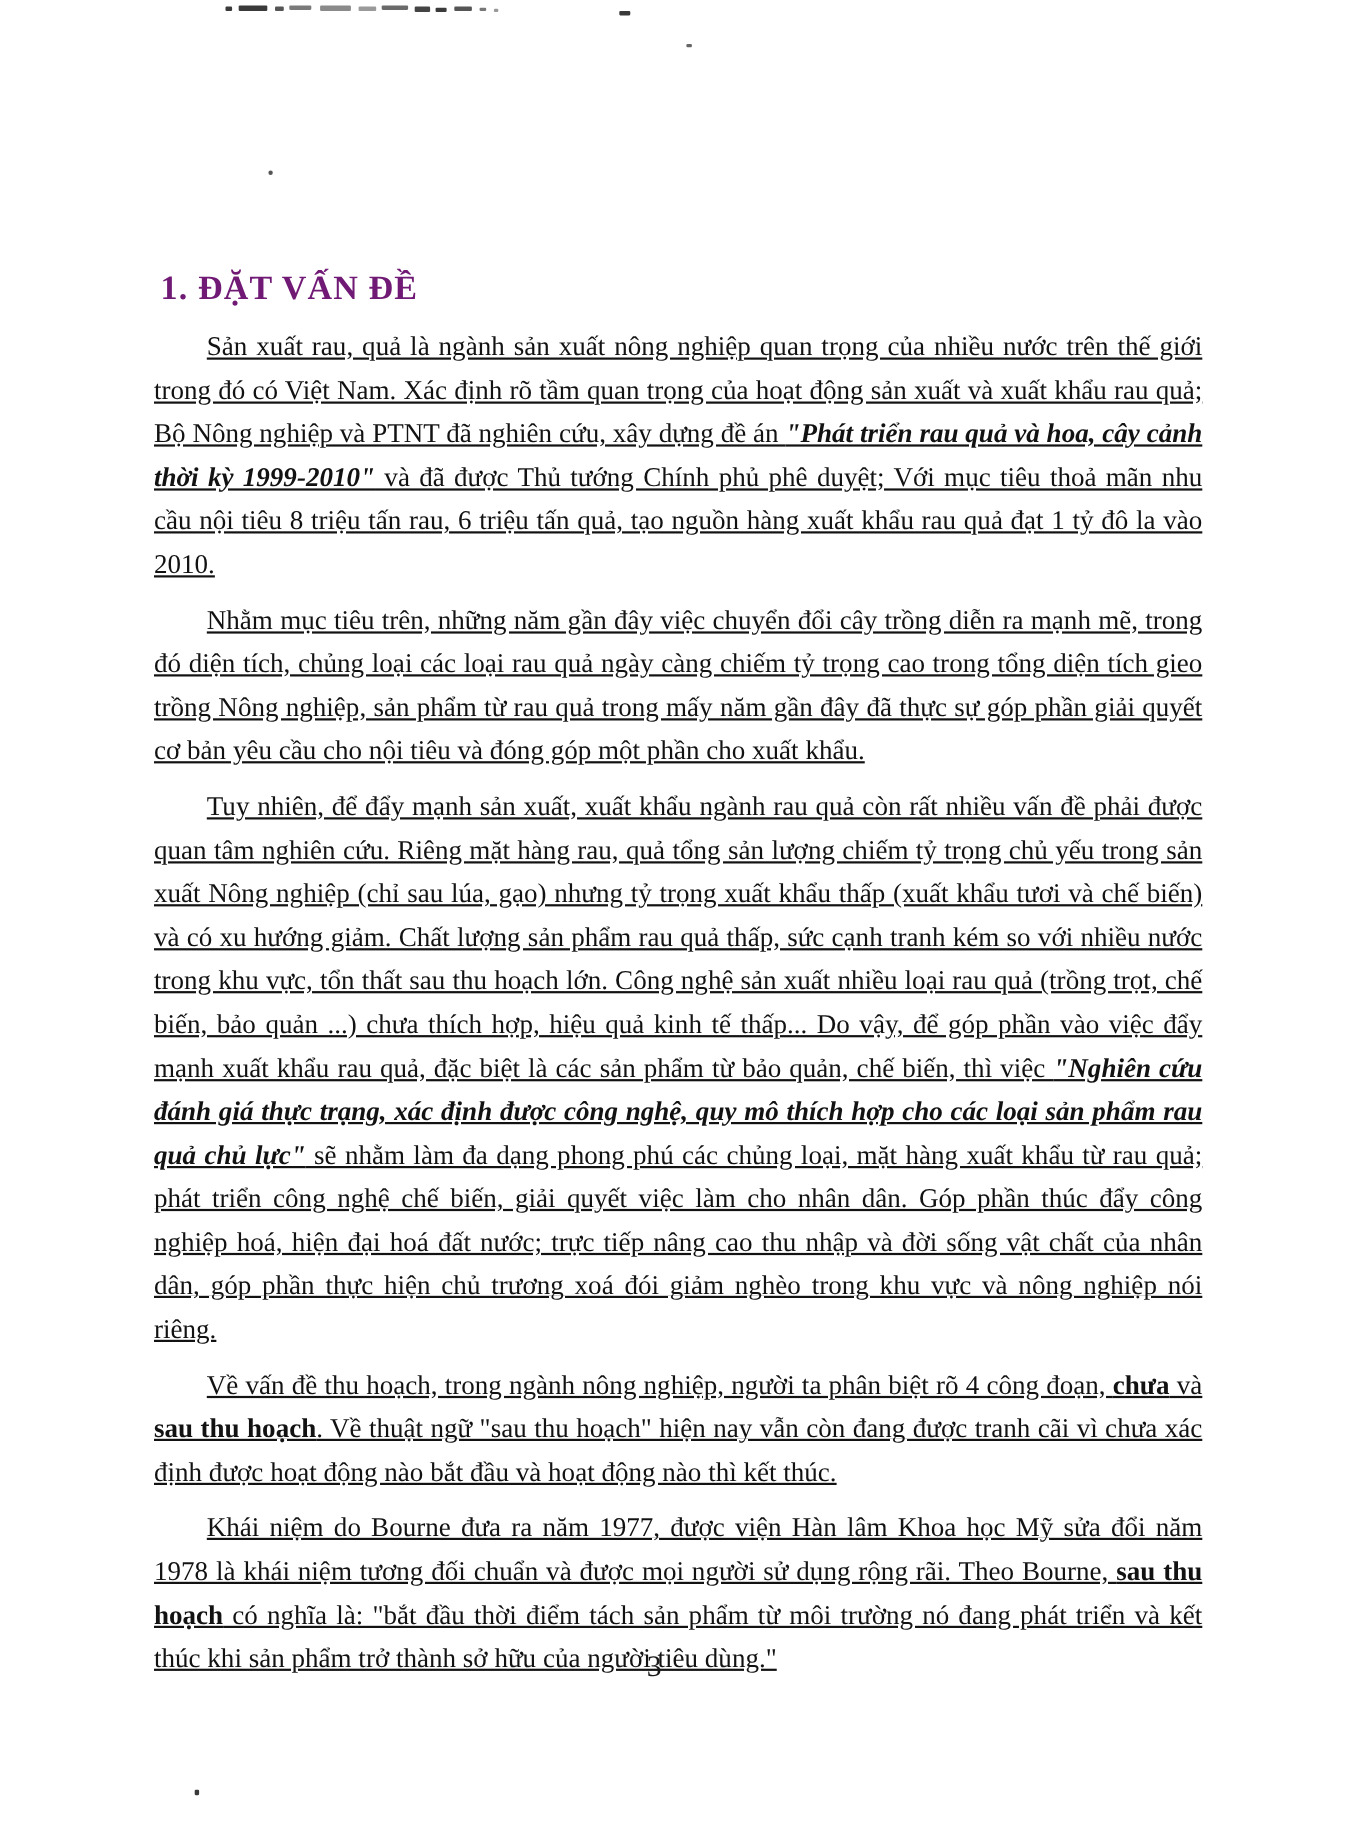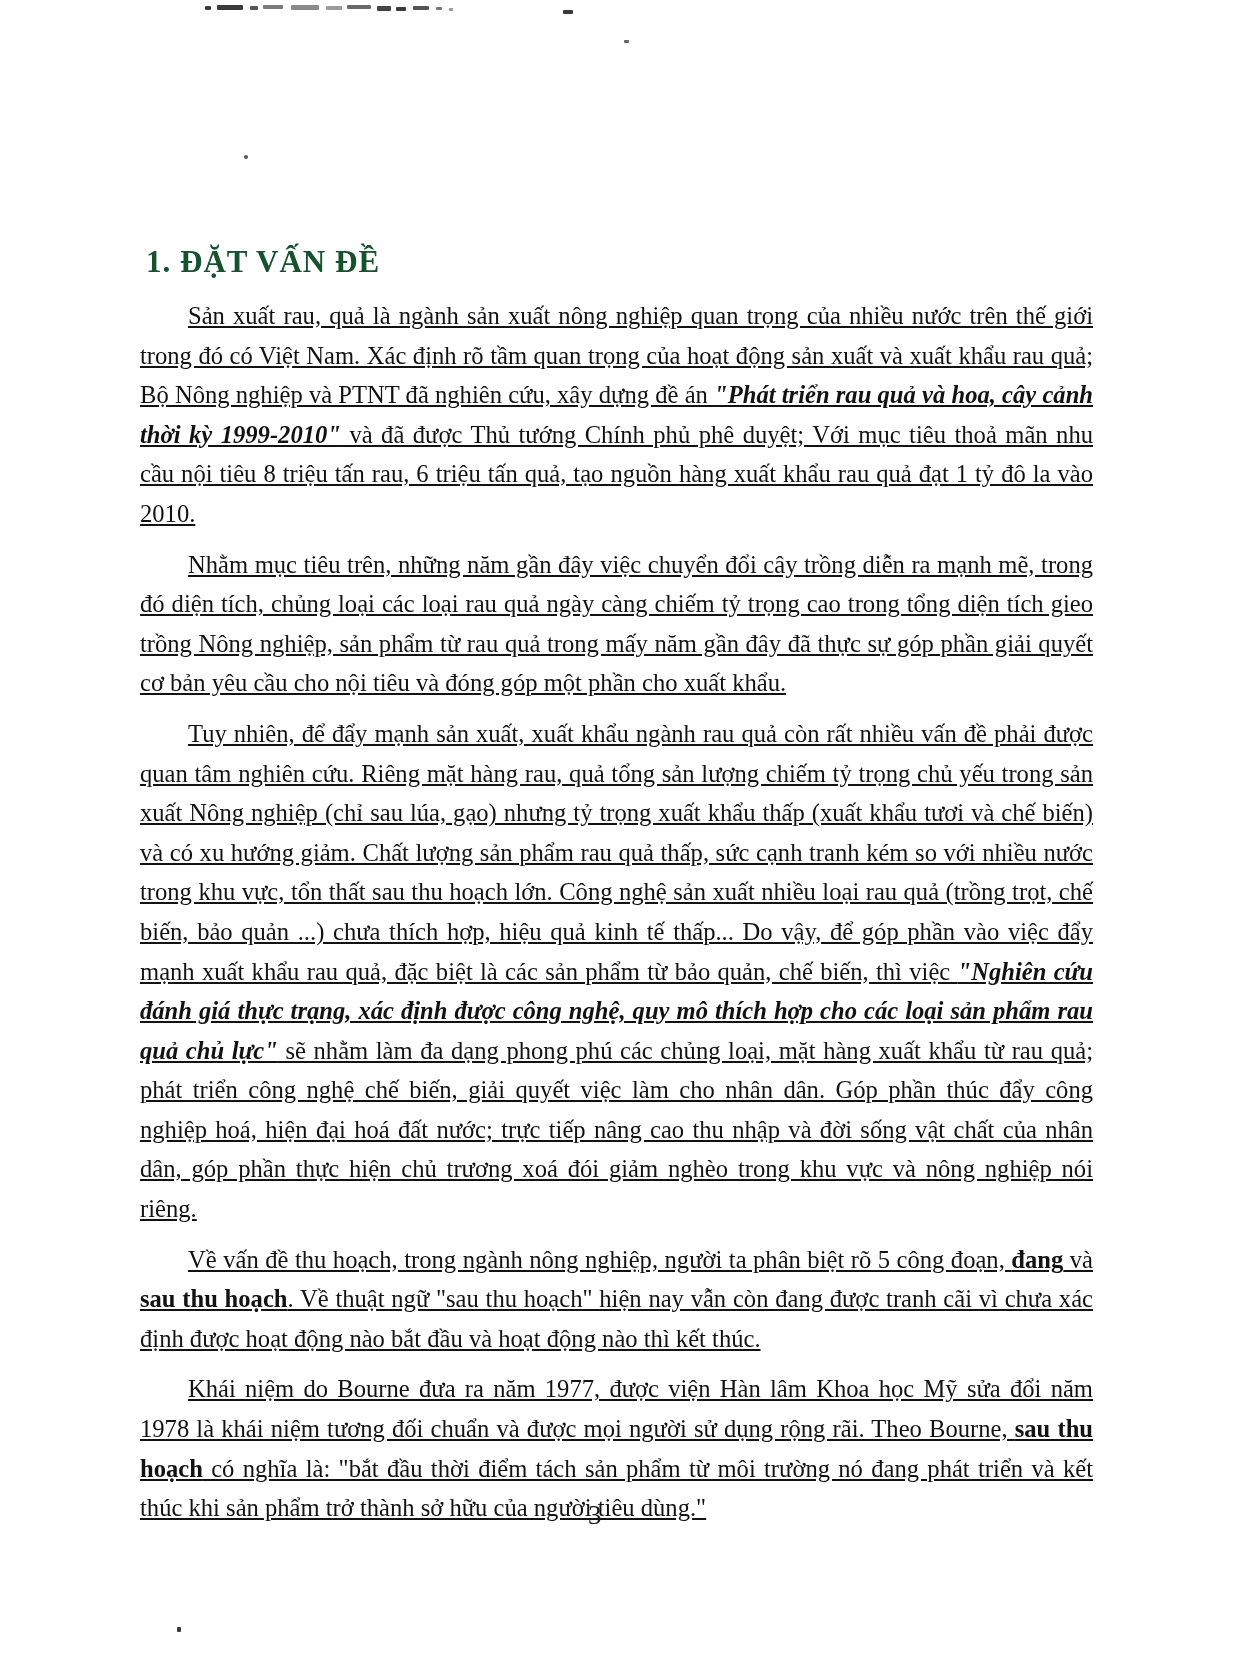--- a/index.html
+++ b/index.html
@@ -23,21 +23,21 @@
     position: absolute;
     left: 140px;
     top: 244px;
     width: 953px;
   }
   .doc-heading {
     font-size: 31px;
     font-weight: bold;
     letter-spacing: 1px;
     margin: 0 0 16px 6px;
-    color: #14532d;
+    color: #701a75;
     white-space: nowrap;
   }
   .para {
     font-size: 24.6px;
     line-height: 39.6px;
     text-align: justify;
     text-indent: 48px;
     margin: 0 0 11px 0;
     text-decoration: underline;
   }
@@ -95,19 +95,19 @@
   <div class="artifact a14"></div>
   <div class="artifact a15"></div>
   <div class="artifact a16"></div>
 
   <div class="text-block">
     <h1 class="doc-heading">1. ĐẶT VẤN ĐỀ</h1>
     <div>
         <p class="para"><span>Sản xuất  rau, quả là ngành sản xuất nông nghiệp quan trọng của nhiều nước trên thế giới trong đó có Việt Nam. Xác định rõ tầm quan trọng của hoạt động sản xuất và xuất khẩu rau quả; Bộ Nông nghiệp và PTNT đã nghiên cứu, xây dựng đề án </span><span class="bold-italic">"Phát triển rau quả và hoa, cây cảnh thời kỳ 1999-2010"</span><span> và đã được Thủ tướng Chính phủ phê duyệt; Với mục tiêu thoả mãn nhu cầu nội tiêu 8 triệu tấn rau, 6 triệu tấn quả, tạo nguồn hàng xuất khẩu rau quả đạt 1 tỷ đô la vào 2010.</span></p>
         <p class="para"><span>Nhằm mục tiêu trên, những năm gần đây việc chuyển đổi cây trồng diễn ra mạnh mẽ, trong đó diện tích, chủng loại các loại rau quả ngày càng chiếm tỷ trọng cao trong tổng diện tích gieo trồng Nông nghiệp, sản phẩm từ rau quả trong mấy năm gần đây đã thực sự góp phần giải quyết cơ bản yêu cầu cho nội tiêu và đóng góp một phần cho xuất khẩu.</span></p>
         <p class="para"><span>Tuy nhiên, để đẩy mạnh sản xuất, xuất khẩu ngành rau quả còn rất nhiều vấn đề phải được quan tâm nghiên cứu. Riêng mặt hàng rau, quả tổng sản lượng chiếm tỷ trọng chủ yếu trong sản xuất Nông nghiệp (chỉ sau lúa, gạo) nhưng tỷ trọng xuất khẩu thấp (xuất khẩu tươi và chế biến) và có xu hướng giảm. Chất lượng sản phẩm rau quả thấp,  sức cạnh tranh kém so với nhiều nước trong khu vực, tổn thất sau thu hoạch lớn. Công nghệ sản xuất nhiều loại rau quả (trồng trọt, chế biến, bảo quản ...) chưa thích hợp, hiệu quả kinh tế thấp... Do vậy, để góp phần vào việc đẩy mạnh xuất khẩu rau quả, đặc biệt là các sản phẩm từ bảo quản, chế biến, thì việc </span><span class="bold-italic">"Nghiên cứu đánh giá thực trạng, xác định được công nghệ, quy mô thích hợp cho các loại sản phẩm rau quả chủ lực"</span><span> sẽ nhằm làm đa dạng phong phú các chủng loại, mặt hàng xuất khẩu từ rau quả; phát triển công nghệ chế biến, giải quyết việc làm cho nhân dân. Góp phần thúc đẩy công nghiệp hoá, hiện đại hoá đất nước; trực tiếp nâng cao thu nhập và đời sống vật chất của nhân dân, góp phần thực hiện chủ trương xoá đói giảm nghèo trong khu vực và nông nghiệp nói riêng.</span></p>
-        <p class="para"><span>Về vấn đề thu hoạch, trong ngành  nông nghiệp, người ta phân biệt rõ 5 công đoạn, </span><span class="bold">đang</span><span> và </span><span class="bold">sau thu hoạch</span><span>. Về thuật ngữ "sau thu hoạch" hiện nay vẫn còn đang được tranh cãi vì chưa xác định được hoạt động  nào bắt đầu và hoạt động nào thì kết thúc.</span></p>
+        <p class="para"><span>Về vấn đề thu hoạch, trong ngành  nông nghiệp, người ta phân biệt rõ 4 công đoạn, </span><span class="bold">chưa</span><span> và </span><span class="bold">sau thu hoạch</span><span>. Về thuật ngữ "sau thu hoạch" hiện nay vẫn còn đang được tranh cãi vì chưa xác định được hoạt động  nào bắt đầu và hoạt động nào thì kết thúc.</span></p>
         <p class="para"><span>Khái niệm do Bourne đưa ra năm 1977, được viện Hàn lâm Khoa học Mỹ sửa đổi năm 1978 là khái niệm tương đối chuẩn và được mọi người sử dụng rộng rãi. Theo Bourne, </span><span class="bold">sau thu hoạch</span><span> có nghĩa là: "bắt đầu thời điểm tách sản phẩm từ môi trường nó đang phát triển và kết thúc khi sản phẩm trở thành  sở hữu của người tiêu dùng."</span></p>
       </div>
   </div>
 
   <div class="page-number">3</div>
 </div>
 
 </body></html>

